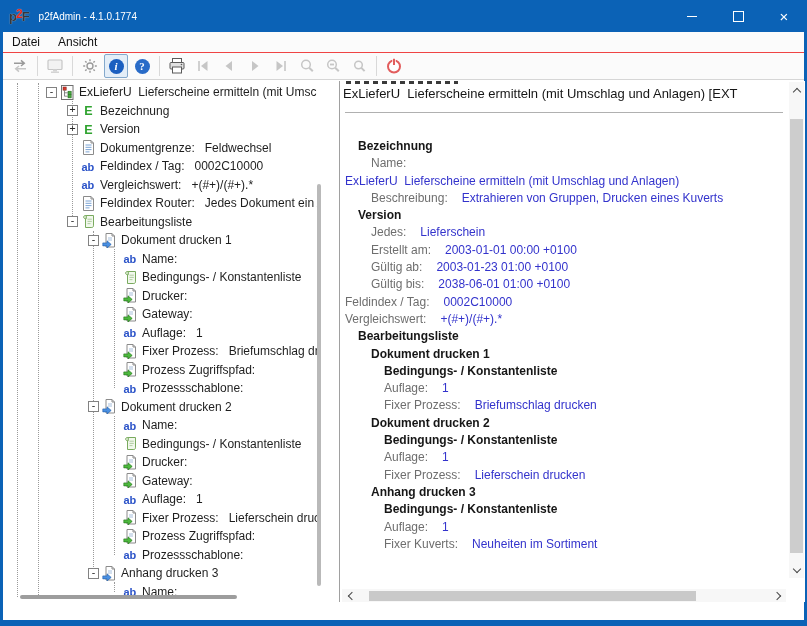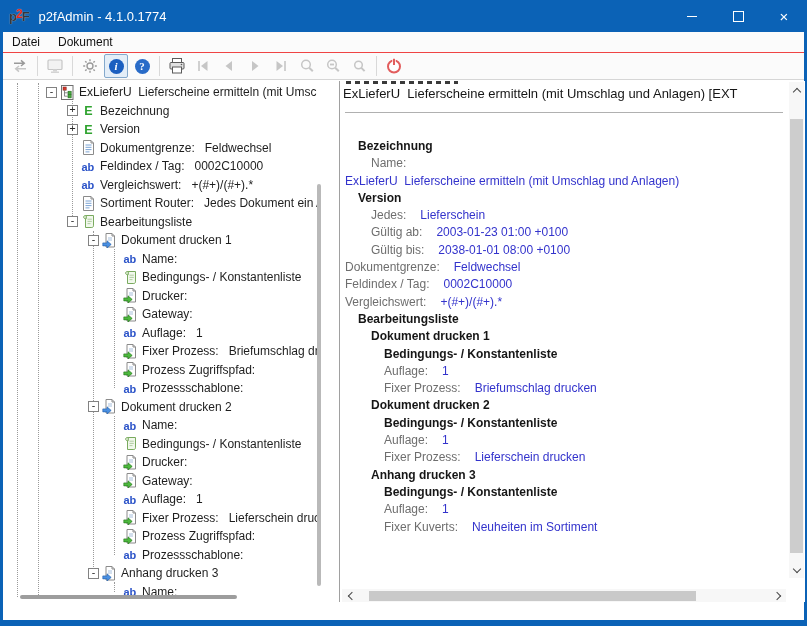--- a/index.html
+++ b/index.html
@@ -6,21 +6,21 @@
   .win{position:relative;width:807px;height:626px;background:#000000;overflow:hidden;
        font-family:"Liberation Sans","DejaVu Sans",sans-serif;font-size:12px;color:#1f1f1f;}
   
   .frame-side{position:absolute;top:32px;width:3px;height:594px;}
   .frame-bottom{position:absolute;left:0;bottom:0;width:807px;height:6px;}
   
   .titlebar{position:absolute;left:0;top:0;width:807px;height:32px;display:flex;align-items:center;color:#fff;}
   .logo{margin-left:9px;font-weight:bold;font-size:13px;letter-spacing:-1px;white-space:nowrap;}
   .logo .lp,.logo .lf{color:#33373d;text-shadow:0 0 1px #cfd6de;}
   .logo .l2{color:#e0251b;position:relative;top:-3px;font-size:12px;text-shadow:0 0 1px #f5d8d6;}
-  .title-text{margin-left:10px;font-size:13px;}
+  .title-text{margin-left:10px;font-size:10px;}
   .winbtns{margin-left:auto;display:flex;height:32px;}
   .wbtn{width:46px;height:32px;display:flex;align-items:center;justify-content:center;color:#fff;}
   .min-glyph{display:block;width:10px;height:1px;background:#fff;}
   .max-glyph{display:block;width:9px;height:9px;border:1px solid #fff;}
   .close-glyph{font-size:15px;line-height:15px;}
   
   .content{position:absolute;left:3px;top:32px;width:801px;height:588px;background:#fff;}
   .menubar{position:absolute;left:0;top:0;width:801px;height:20px;background:#fbfbfb;border-bottom:6px solid #ef4444;display:flex;align-items:center;}
   .menu-item{padding:0 9px;height:20px;line-height:20px;color:#111;}
   .toolbar{position:absolute;left:0;top:21px;width:801px;height:27px;background:#fbfbfb;border-bottom:1px solid #d6d6d6;display:flex;align-items:center;padding-left:4px;box-sizing:border-box;}
@@ -94,21 +94,21 @@
   </div>
 
   <div class="frame-side" style="left: 0px; background: rgb(11, 98, 182);"></div>
   <div class="frame-side" style="right: 0px; background: rgb(11, 98, 182);"></div>
   <div class="frame-bottom" style="background: rgb(11, 98, 182);"></div>
 
   <div class="content">
 
     <div class="menubar">
       <span class="menu-item">Datei</span>
-      <span class="menu-item">Dokument</span>
+      <span class="menu-item">Ansicht</span>
     </div>
 
     <div class="toolbar">
         <span class="tbtn">
           <span style="display: flex; align-items: center; justify-content: center;">
             <svg width="18" height="18" viewBox="0 0 18 18">
               <path d="M3 6.2h9.5M10 3.4l3.3 2.8-3.3 2.8" stroke="#9a9a9a" stroke-width="1.5" fill="none"></path>
               <path d="M15 11.8H5.5M8 9l-3.3 2.8L8 14.6" stroke="#c6c6c6" stroke-width="1.5" fill="none"></path>
             </svg>
           </span>
@@ -254,21 +254,21 @@
             <div class="trow pd3"><span class="xspacer"></span><span class="ticon"><svg width="15" height="15" viewBox="0 0 15 15">
                   <text x="0.5" y="11.5" font-size="11" font-weight="bold" fill="#2a52c8" font-family="Liberation Sans, sans-serif">ab</text>
                 </svg></span><span class="tlabel">Feldindex / Tag:</span><span class="tvalue">0002C10000</span></div>
             <div class="trow pd3"><span class="xspacer"></span><span class="ticon"><svg width="15" height="15" viewBox="0 0 15 15">
                   <text x="0.5" y="11.5" font-size="11" font-weight="bold" fill="#2a52c8" font-family="Liberation Sans, sans-serif">ab</text>
                 </svg></span><span class="tlabel">Vergleichswert:</span><span class="tvalue">+(#+)/(#+).*</span></div>
             <div class="trow pd3"><span class="xspacer"></span><span class="ticon"><svg width="15" height="15" viewBox="0 0 15 15">
                   <path d="M2.5 0.5h7.5l2.5 2.5v11.5H2.5z" fill="#fff" stroke="#8b8b8b"></path>
                   <path d="M10 0.5v2.5h2.5" fill="none" stroke="#8b8b8b"></path>
                   <path d="M4.5 5h6M4.5 7.3h6M4.5 9.6h6M4.5 11.9h4" stroke="#7aa3d4" stroke-width="1"></path>
-                </svg></span><span class="tlabel">Sortiment Router:</span><span class="tvalue">Jedes Dokument ein Au</span></div>
+                </svg></span><span class="tlabel">Feldindex Router:</span><span class="tvalue">Jedes Dokument ein Au</span></div>
             <div class="trow pd3"><span class="xbox">-</span><span class="ticon"><svg width="15" height="15" viewBox="0 0 15 15">
                   <path d="M4.5 1.5h8v10.3c0 1-0.8 1.7-1.7 1.7H4.5z" fill="#f1f8ec" stroke="#79aa5e"></path>
                   <path d="M4.5 1.5c-1.2 0-1.9 0.7-1.9 1.6s0.7 1.6 1.9 1.6h0.8V1.5z" fill="#dcecd2" stroke="#79aa5e"></path>
                   <path d="M6.5 5.2h4.3M6.5 7.4h4.3M6.5 9.6h3" stroke="#a9c79a" stroke-width="0.9"></path>
                 </svg></span><span class="tlabel">Bearbeitungsliste</span></div>
             <div class="trow pd4"><span class="xbox">-</span><span class="ticon"><svg width="15" height="15" viewBox="0 0 15 15">
                   <path d="M4 0.5h6l2.5 2.5v11H4z" fill="#fff" stroke="#8b8b8b"></path>
                   <path d="M10 0.5V3h2.5" fill="none" stroke="#8b8b8b"></path>
                   <path d="M6 5h4M6 7h4" stroke="#9db8d8" stroke-width="0.9"></path>
                   <path d="M0.8 9.9h4.2V7.8l4.2 3.6-4.2 3.6v-2.1H0.8z" fill="#4a90e2" stroke="#1f5aa8" stroke-width="0.6"></path>
@@ -372,25 +372,26 @@
       <div class="splitter"></div>
 
       <div class="right-pane">
         <div class="remnant"></div>
         <div class="dheading">ExLieferU  Lieferscheine ermitteln (mit Umschlag und Anlagen) [EXT</div>
         <div class="dsep"></div>
         <div class="detail-lines">
             <div class="dline i1"><span class="dbold">Bezeichnung</span></div>
             <div class="dline i2"><span class="dlabel">Name:</span></div>
             <div class="dline i0"><span class="dvalue">ExLieferU  Lieferscheine ermitteln (mit Umschlag und Anlagen)</span></div>
+            <div class="dline i2"><span class="dlabel">Beschreibung:</span><span class="dvalue gap">Extrahieren von Gruppen, Drucken eines Kuverts</span></div>
             <div class="dline i1"><span class="dbold">Version</span></div>
             <div class="dline i2"><span class="dlabel">Jedes:</span><span class="dvalue gap">Lieferschein</span></div>
+            <div class="dline i2"><span class="dlabel">Erstellt am:</span><span class="dvalue gap">2003-01-01 00:00 +0100</span></div>
             <div class="dline i2"><span class="dlabel">Gültig ab:</span><span class="dvalue gap">2003-01-23 01:00 +0100</span></div>
-            <div class="dline i2"><span class="dlabel">Gültig bis:</span><span class="dvalue gap">2038-01-01 08:00 +0100</span></div>
-            <div class="dline i0"><span class="dlabel">Dokumentgrenze:</span><span class="dvalue gap">Feldwechsel</span></div>
+            <div class="dline i2"><span class="dlabel">Gültig bis:</span><span class="dvalue gap">2038-06-01 01:00 +0100</span></div>
             <div class="dline i0"><span class="dlabel">Feldindex / Tag:</span><span class="dvalue gap">0002C10000</span></div>
             <div class="dline i0"><span class="dlabel">Vergleichswert:</span><span class="dvalue gap">+(#+)/(#+).*</span></div>
             <div class="dline i1"><span class="dbold">Bearbeitungsliste</span></div>
             <div class="dline i2"><span class="dbold">Dokument drucken 1</span></div>
             <div class="dline i3"><span class="dbold">Bedingungs- / Konstantenliste</span></div>
             <div class="dline i3"><span class="dlabel">Auflage:</span><span class="dvalue gap">1</span></div>
             <div class="dline i3"><span class="dlabel">Fixer Prozess:</span><span class="dvalue gap">Briefumschlag drucken</span></div>
             <div class="dline i2"><span class="dbold">Dokument drucken 2</span></div>
             <div class="dline i3"><span class="dbold">Bedingungs- / Konstantenliste</span></div>
             <div class="dline i3"><span class="dlabel">Auflage:</span><span class="dvalue gap">1</span></div>

